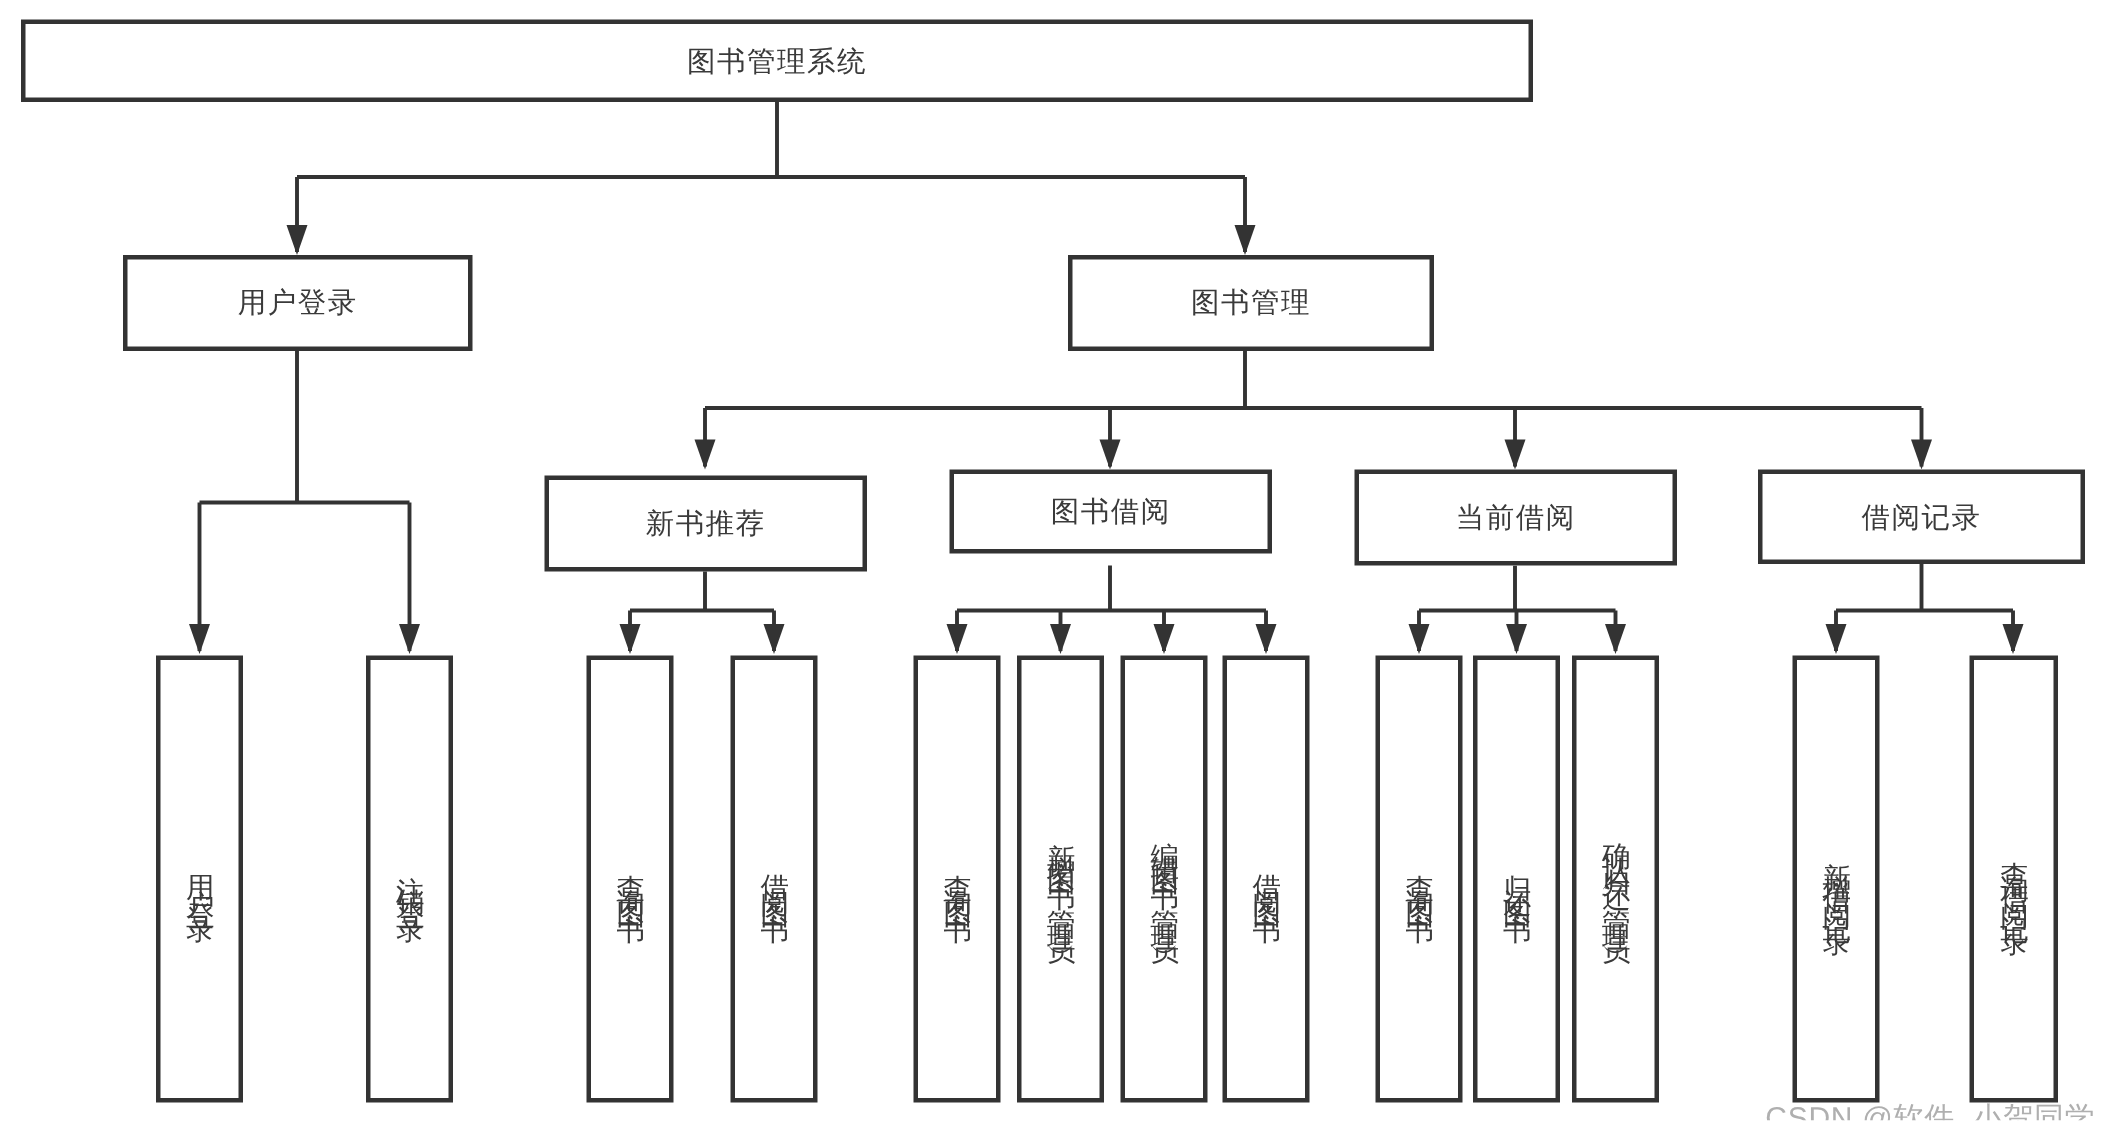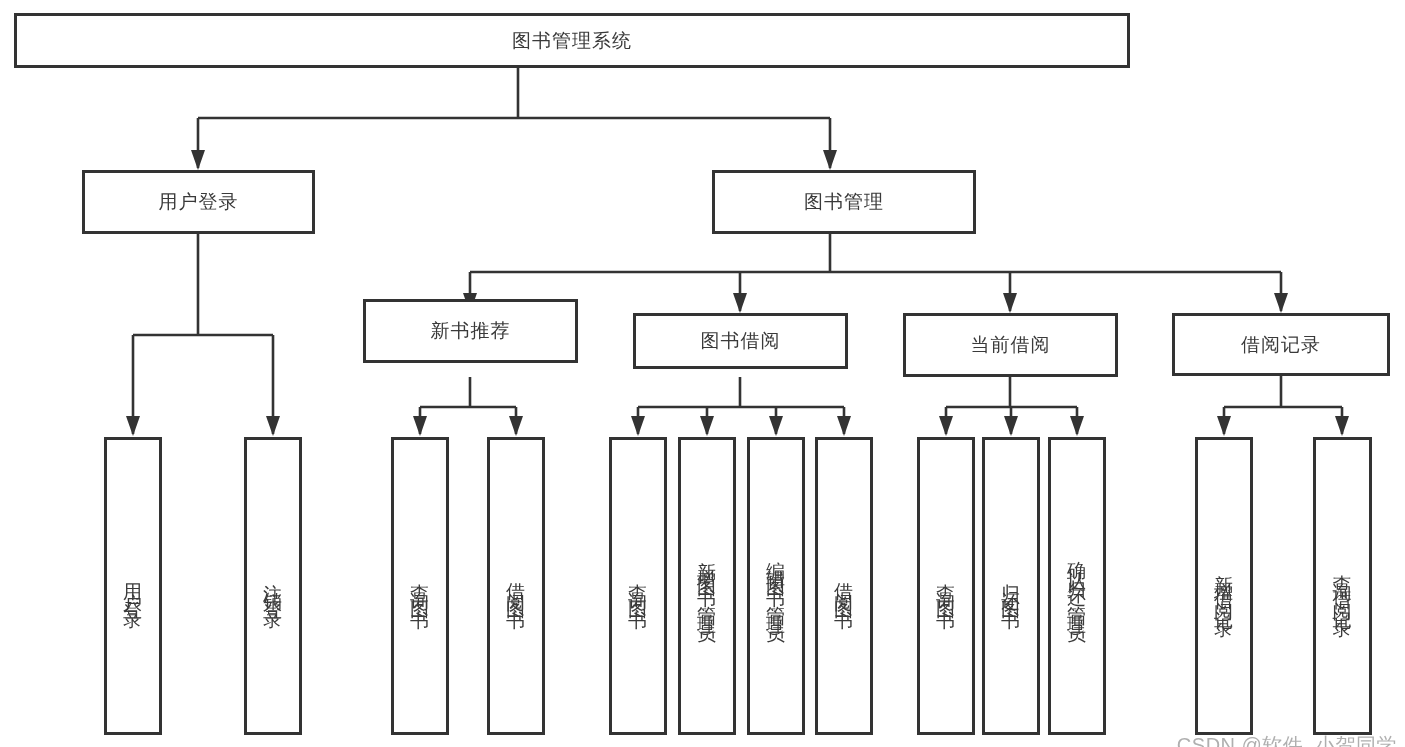--- a/index.html
+++ b/index.html
@@ -86,32 +86,32 @@
       <path d="M946 407 V434" marker-end="url(#ah)"></path>
       <path d="M1011 407 V434" marker-end="url(#ah)"></path>
       <path d="M1077 407 V434" marker-end="url(#ah)"></path>
 
       <path d="M1281 376 V407 M1224 407 H1342"></path>
       <path d="M1224 407 V434" marker-end="url(#ah)"></path>
       <path d="M1342 407 V434" marker-end="url(#ah)"></path>
     </g>
   </svg>
 
-  <div class="box hbox" style="left:14px;top:13px;width:1116px;height:55px">
+  <div class="box hbox" style="left:14px;top:13px;width:1008px;height:55px">
     <span class="label">图书管理系统</span>
   </div>
 
   <div class="box hbox" style="left:82px;top:170px;width:233px;height:64px">
     <span class="label">用户登录</span>
   </div>
-  <div class="box hbox" style="left:712px;top:170px;width:264px;height:64px">
+  <div class="box hbox" style="left:712px;top:170px;width:244px;height:64px">
     <span class="label">图书管理</span>
   </div>
 
-  <div class="box hbox" style="left:363px;top:299px;width:215px;height:64px">
+  <div class="box hbox" style="left:363px;top:317px;width:215px;height:64px">
     <span class="label">新书推荐</span>
   </div>
   <div class="box hbox" style="left:633px;top:313px;width:215px;height:56px">
     <span class="label">图书借阅</span>
   </div>
   <div class="box hbox" style="left:903px;top:313px;width:215px;height:64px">
     <span class="label">当前借阅</span>
   </div>
   <div class="box hbox" style="left:1172px;top:313px;width:218px;height:63px">
     <span class="label">借阅记录</span>

